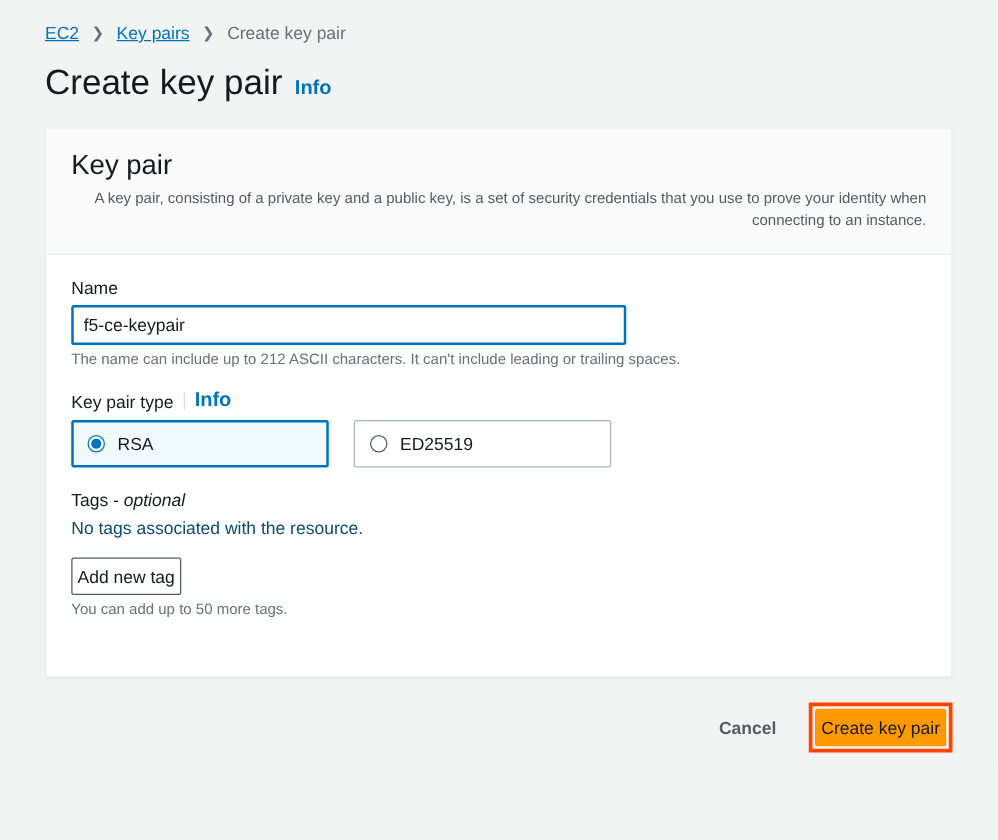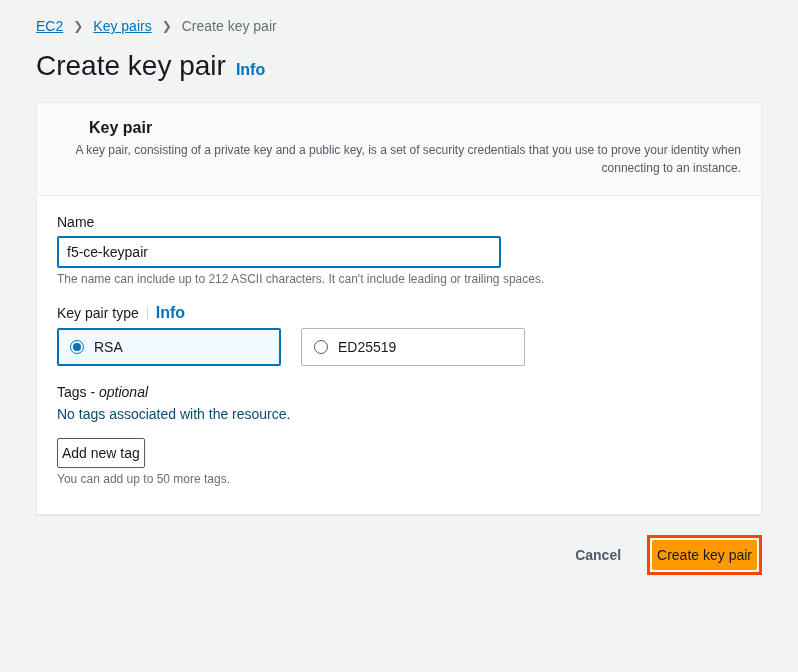--- a/index.html
+++ b/index.html
@@ -55,24 +55,23 @@
       background: #fff;
       border: 1px solid #eaeded;
       box-shadow: 0 1px 1px rgba(0,0,0,0.05);
     }
     .panel-header {
       background: #fafafa;
       padding: 16px 20px 18px 20px;
       border-bottom: 1px solid #eaeded;
     }
     .panel-header h2 {
-      font-size: 16px;
-      font-weight: 700;
+      font-size: 22px;
+      font-weight: 400;
       margin-bottom: 4px;
-      margin-left: 32px;
     }
     .panel-desc {
       color: #545b64;
       font-size: 12px;
       line-height: 1.5;
       text-align: right;
     }
     .panel-body {
       padding: 18px 20px 24px 20px;
     }
@@ -104,21 +103,21 @@
     .hint {
       color: #687078;
       font-size: 12px;
       margin-top: 4px;
     }
     .tile-row {
       display: flex;
       gap: 20px;
     }
     .tile {
-      width: 224px;
+      width: 206px;
       border: 1px solid #aab7b8;
       border-radius: 2px;
       padding: 10px 12px;
       display: flex;
       align-items: center;
       gap: 10px;
       cursor: pointer;
       background: #fff;
     }
     .tile.selected {
@@ -246,21 +245,21 @@
             <span>RSA</span>
           </label>
           <label class="tile">
             <span class="radio"></span>
             <span>ED25519</span>
           </label>
         </div>
       </div>
 
 
-      <div class="field" style="margin-bottom:4px;">
+      <div class="field" style="margin-bottom:23px;">
         <div class="tags-label">
           <span>Tags - </span><em>optional</em>
         </div>
         <div class="tags-empty">No tags associated with the resource.</div>
         <button class="btn">Add new tag</button>
         <div class="hint">You can add up to 50 more tags.</div>
       </div>
 
     </div>
   </div>

